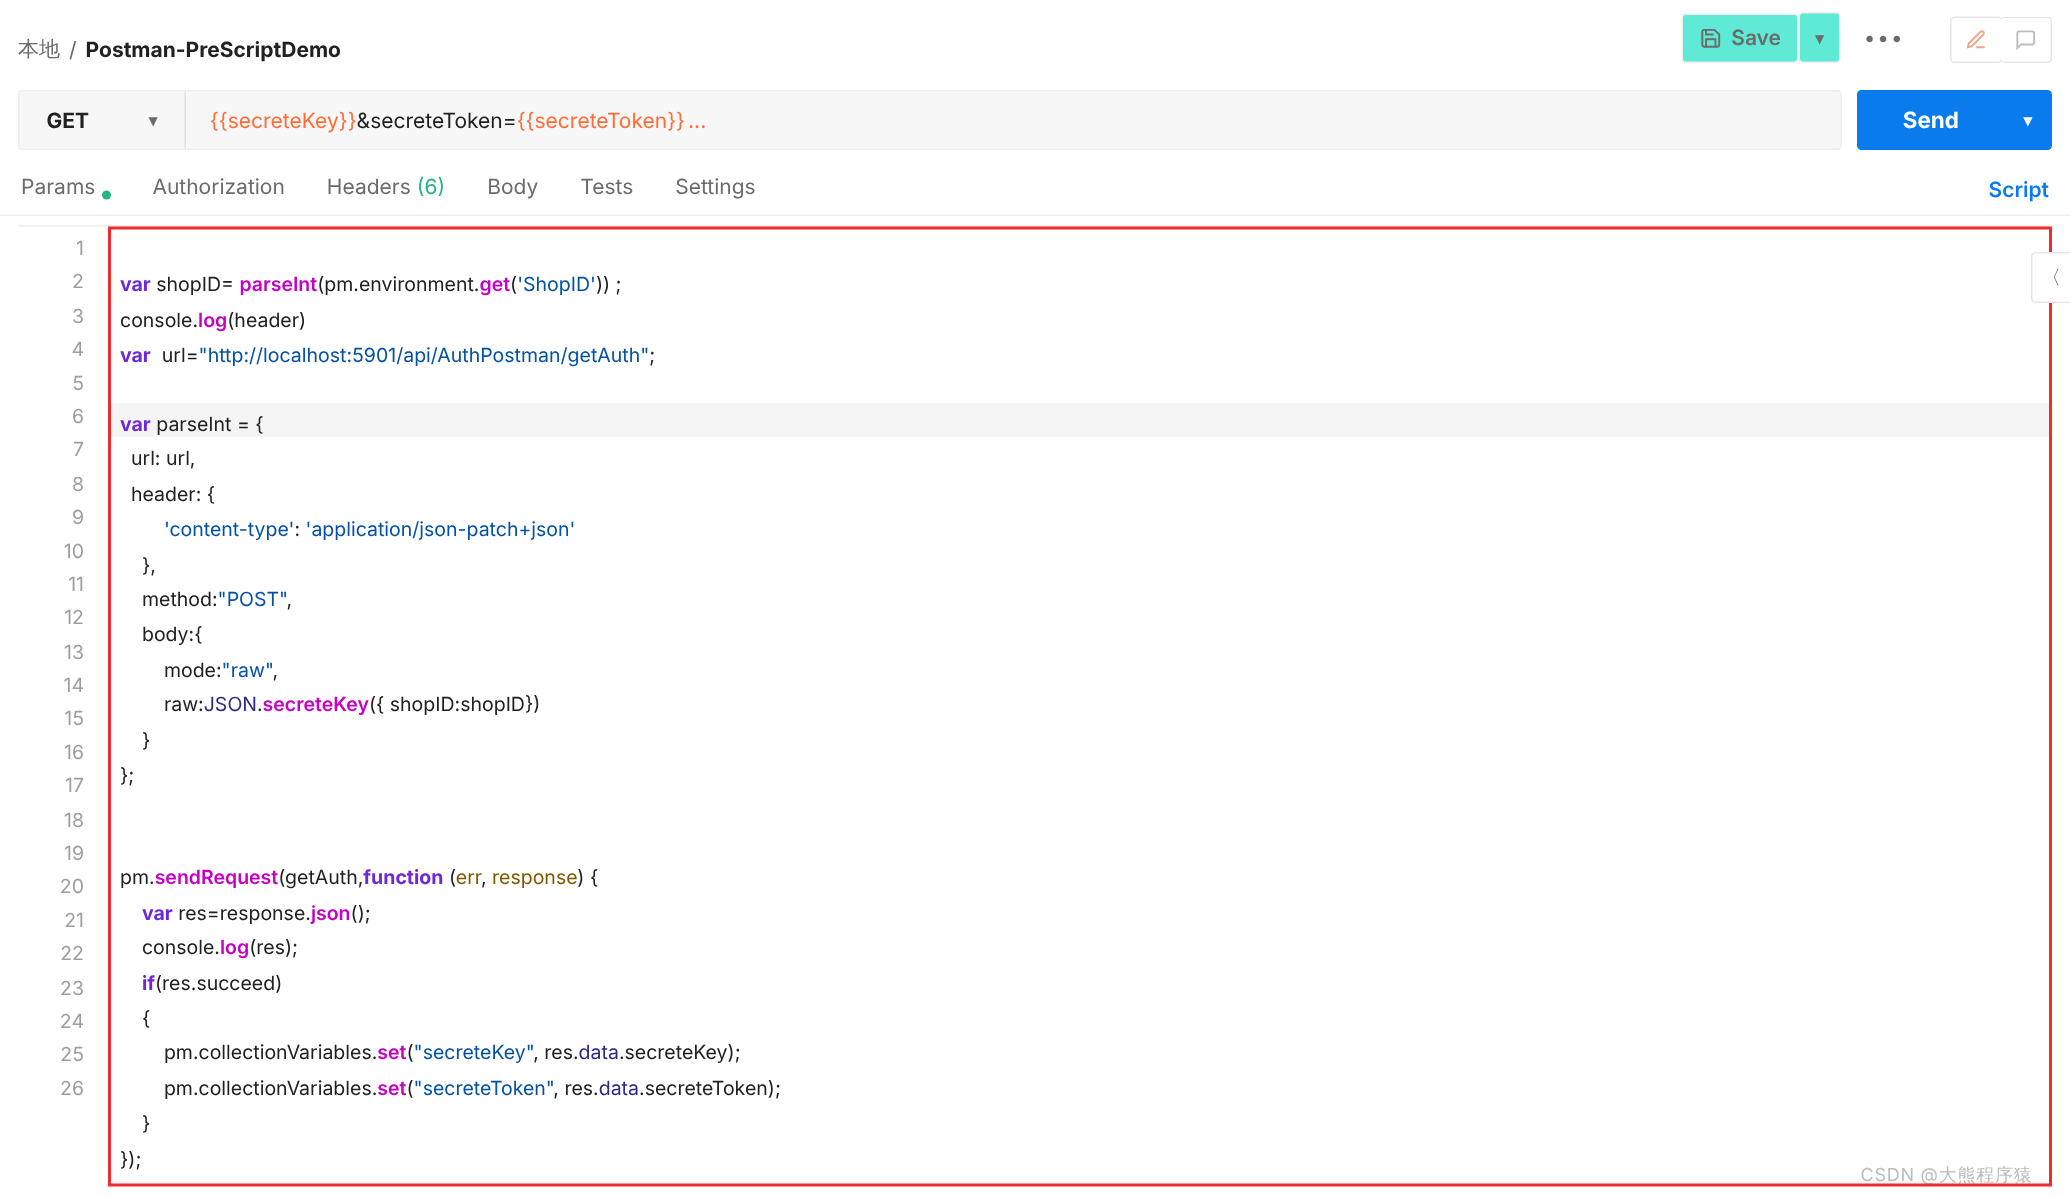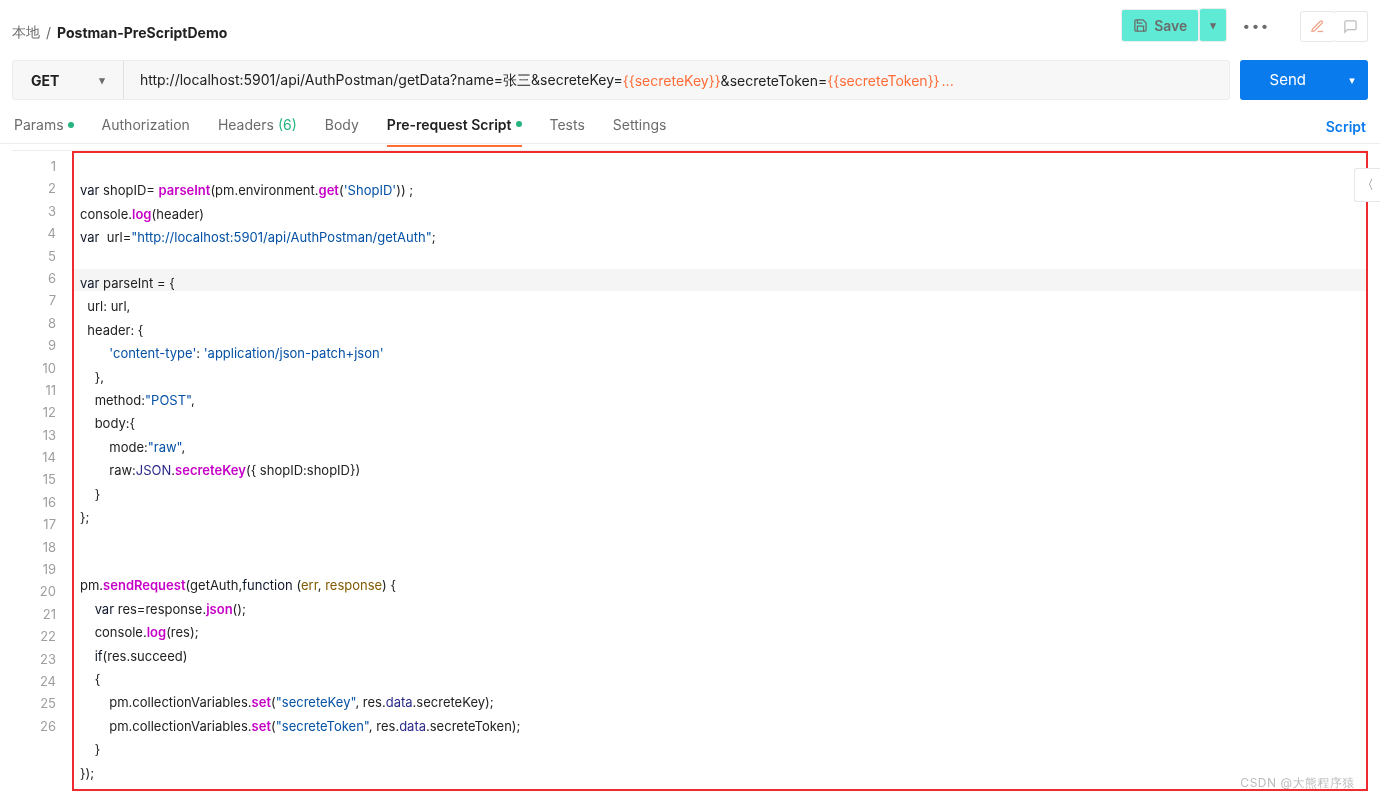--- a/index.html
+++ b/index.html
@@ -11,35 +11,35 @@
 .btn{display:flex;align-items:center;gap:6px;border:1px solid #ededed;background:#5eead4;color:#6b6b6b;font-size:14px;padding:7px 11px;border-radius:3px;font-weight:600;cursor:pointer}
 .btn.white{background:#fff;border-color:#e6e6e6}
 .btn.flat{background:#fff;border:none}
 .req{display:flex;gap:10px;padding:10px 12px 4px 12px;align-items:stretch}
 .method-url{flex:1;display:flex;border:1px solid #ededed;background:#f7f7f7;border-radius:3px;overflow:hidden}
 .method{display:flex;align-items:center;gap:40px;padding:0 18px;font-weight:700;color:#212121;font-size:14px;border-right:1px solid #e0e0e0;cursor:pointer}
 .chev{font-size:11px;color:#6b6b6b}
 .url{flex:1;display:flex;align-items:center;padding:0 16px;font-size:14px;color:#212121;overflow:hidden;white-space:nowrap}
 .url .var{color:#ff6c37}
 .url .ell{color:#ff6c37;padding-left:2px}
-.send{display:flex;align-items:center;background:#097bed;color:#fff;border-radius:3px;overflow:hidden;font-weight:400;cursor:pointer}
+.send{display:flex;align-items:center;background:#097bed;color:#fff;border-radius:3px;overflow:hidden;font-weight:700;cursor:pointer}
 .send .lbl{padding:0 30px;line-height:40px;font-size:15px}
 .send .dd{width:32px;text-align:center;font-size:11px}
 .tabs{display:flex;gap:28px;padding:6px 14px 0 14px;border-bottom:1px solid #ededed;align-items:center;height:40px}
-.tab{display:flex;align-items:center;gap:4px;color:#6b6b6b;font-size:14px;padding:8px 0 12px 0;cursor:pointer}
+.tab{display:flex;align-items:flex-end;gap:4px;color:#6b6b6b;font-size:14px;padding:8px 0 12px 0;cursor:pointer}
 .tab.active{color:#212121;font-weight:600;border-bottom:2px solid #ff6c37;margin-bottom:-1px}
 .tab .dot{width:6px;height:6px;border-radius:50%;background:#26b47f;display:inline-block}
 .tab .cnt{color:#26b47f}
 .cookies{color:#097bed;font-weight:600;font-size:14px;cursor:pointer}
 .editor-wrap{display:flex;margin:6px 12px 0 12px;border-top:1px solid #ededed}
 .gutter{width:60px;text-align:right;padding:4px 16px 4px 0;color:#9e9e9e;font-family:ui-monospace,SFMono-Regular,Consolas,monospace;font-size:13px;line-height:22.4px;user-select:none}
 .gutter div{height:22.4px}
 .code{flex:1;font-family:ui-monospace,SFMono-Regular,Consolas,monospace;font-size:13px;line-height:22.4px;padding:4px 4px 4px 6px;border:2px solid #ef2b2d;white-space:pre;overflow:hidden;position:relative}
 .code .hl-line{position:absolute;left:0;right:0;height:22.4px;background:#f5f5f5;z-index:-1}
-.kw{color:#0f172a;font-weight:400}
+.kw{color:#6d28d9;font-weight:700}
 .fn{color:#c700c7;font-weight:600}
 .str{color:#0451a5}
 .obj{color:#2a2a8a}
 .param{color:#805900}
 .side{position:absolute;right:0;top:168px;width:26px;height:34px;border:1px solid #e6e6e6;border-right:none;display:flex;align-items:center;justify-content:center;color:#6b6b6b;font-size:13px;background:#fff;border-radius:3px 0 0 3px;cursor:pointer}
 .watermark{position:absolute;right:25px;bottom:6px;font-size:12px;color:rgba(120,120,120,.5);letter-spacing:.5px}
 svg{display:block}
 </style>
 </head>
 <body>
@@ -84,21 +84,20 @@
     </button>
 </div>
 
 <div class="req">
   <div class="method-url">
     <div class="method">
       <span>GET</span>
       <span class="chev">▾</span>
     </div>
     <div class="url">
-      <span>http://localhost:5901/api/AuthPostman/getData?name=张三&amp;secreteKey=</span>
         <span class="var">{{secreteKey}}</span>
         <span>&amp;secreteToken=</span>
         <span class="var">{{secreteToken}}</span>
         <span class="ell"> ...</span>
     </div>
   </div>
   <div class="send">
     <div class="lbl">Send</div>
     <div class="dd">▾</div>
   </div>
@@ -111,24 +110,20 @@
     </div>
   <div class="tab">
       <span>Authorization</span>
     </div>
   <div class="tab">
       <span>Headers</span> 
       <span class="cnt">(6)</span>
     </div>
   <div class="tab">
       <span>Body</span>
-    </div>
-  <div class="tab active">
-      <span>Pre-request Script</span> 
-      <span class="dot"></span>
     </div>
   <div class="tab">
       <span>Tests</span>
     </div>
   <div class="tab">
       <span>Settings</span>
     </div>
   <div class="spacer"></div>
   <div class="cookies"><span>Script</span></div>
 </div>

